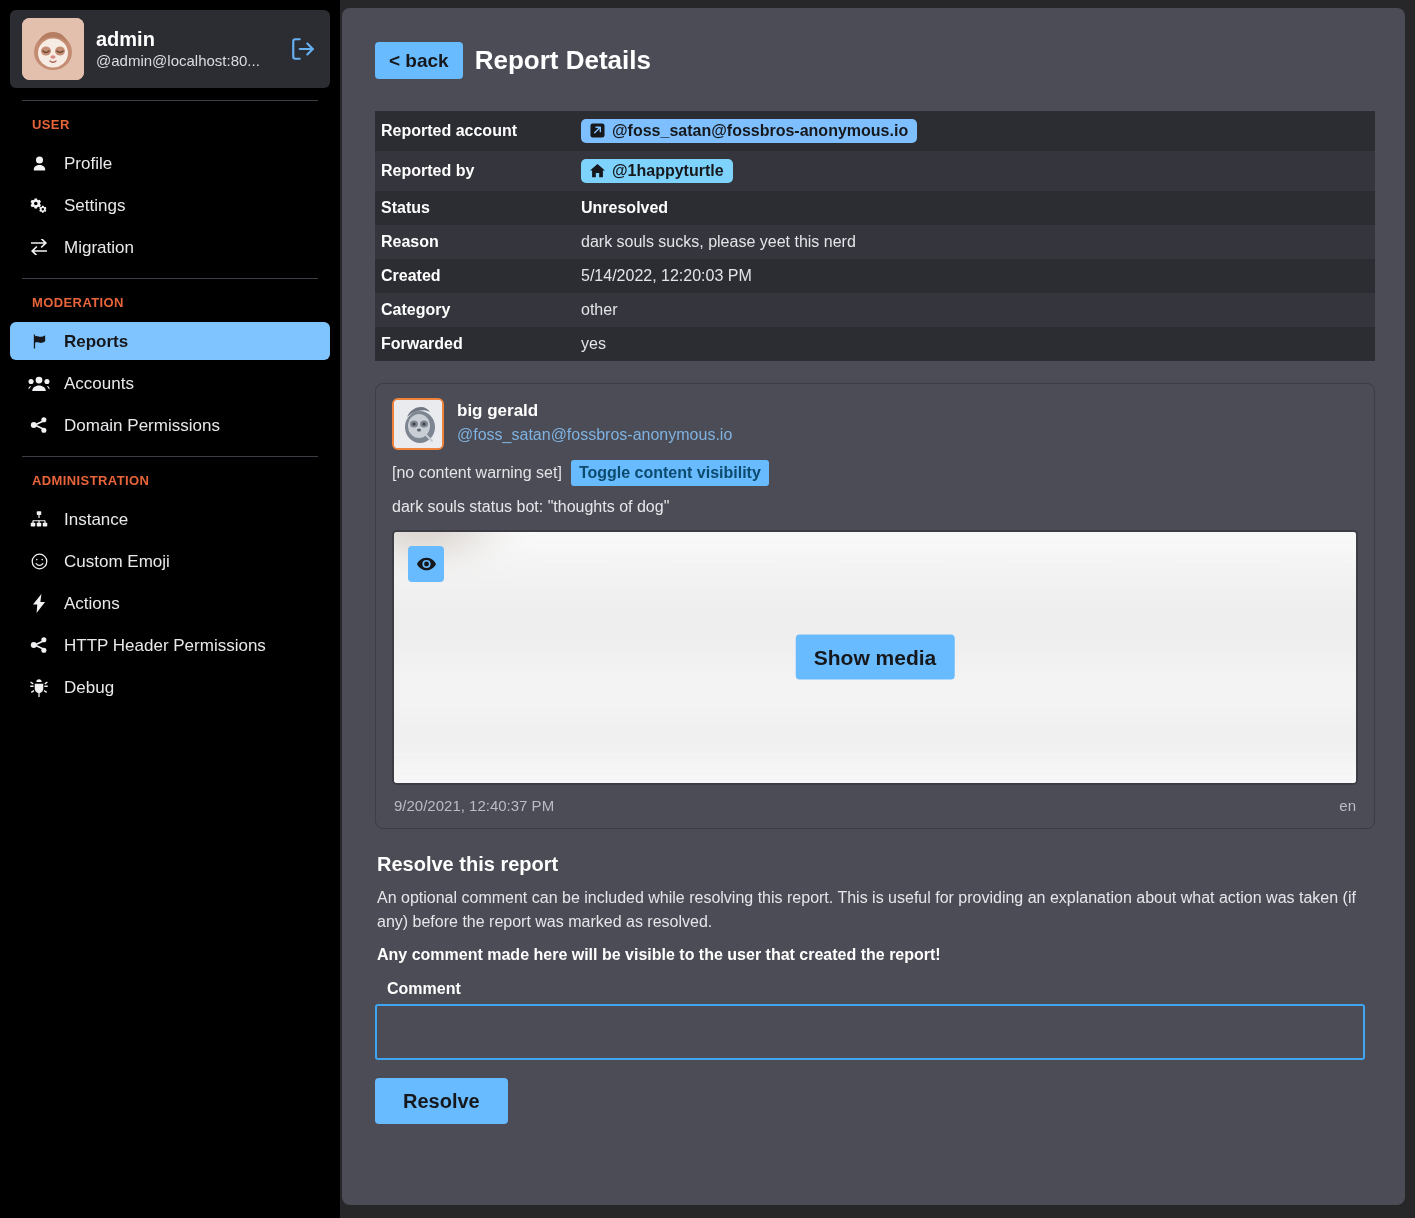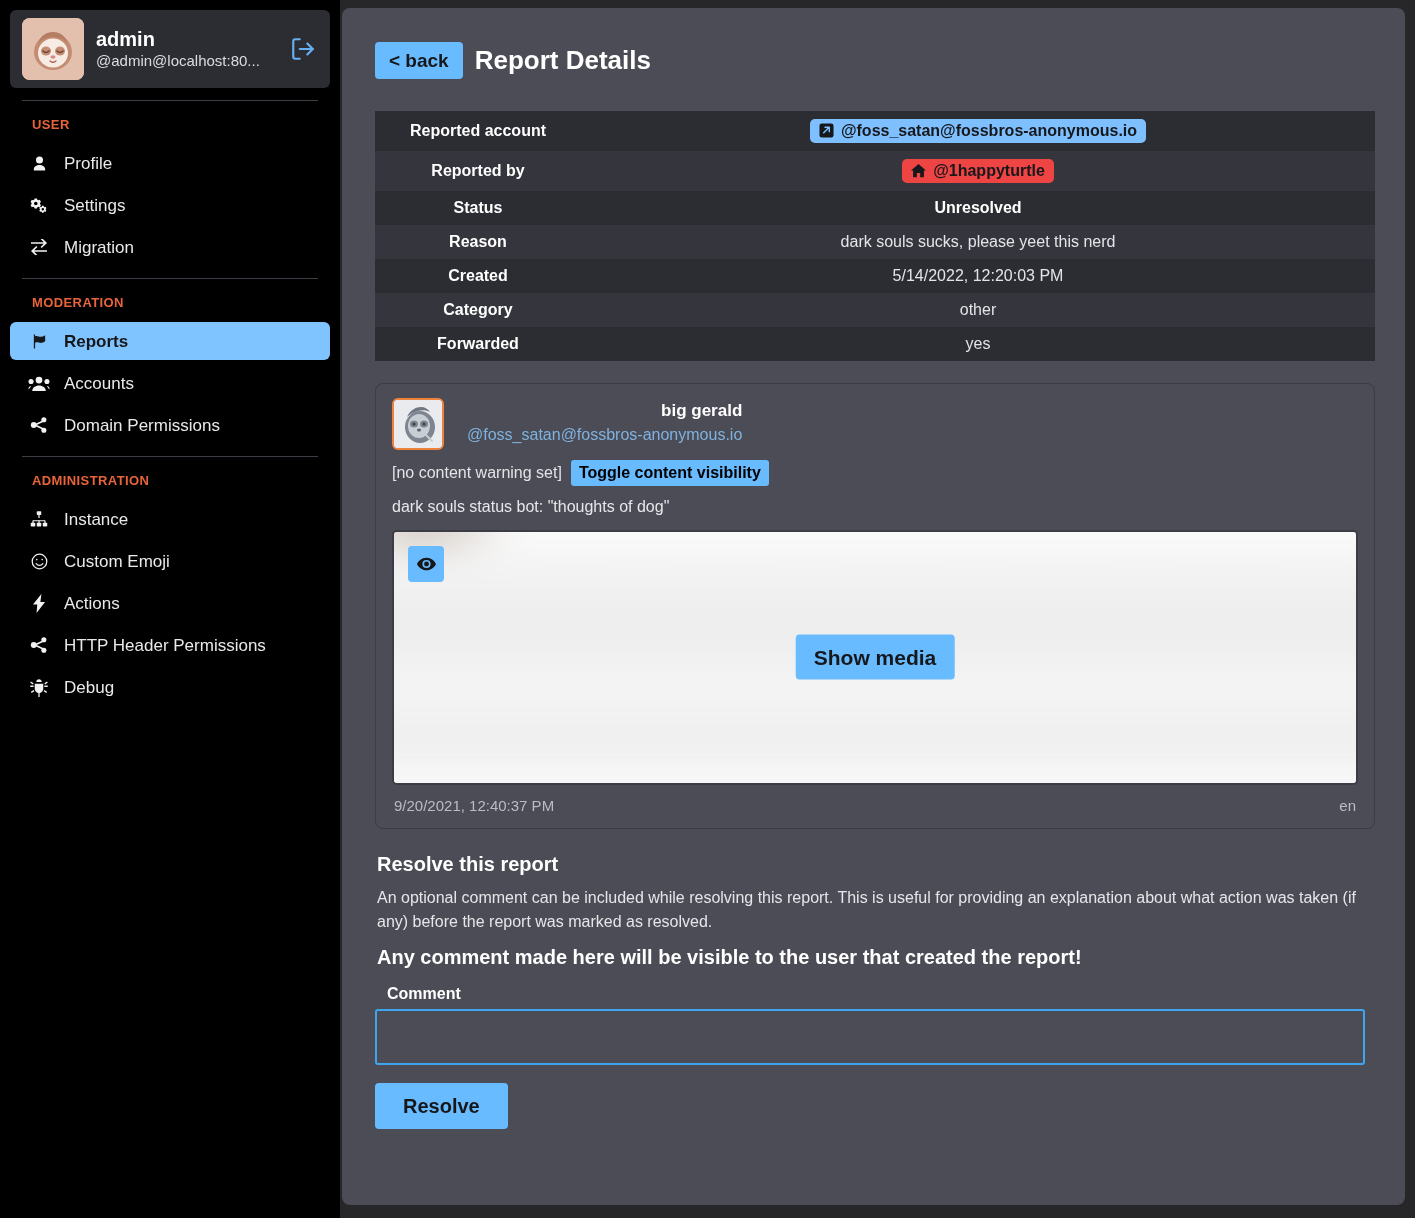--- a/index.html
+++ b/index.html
@@ -151,21 +151,20 @@
     width: 100%;
     border-collapse: collapse;
     margin-bottom: 22px;
   }
   .detail-table tr:nth-child(odd) { background: #2c2d33; }
   .detail-table tr:nth-child(even) { background: #35363d; }
   .detail-table td {
     padding: 8px 0 8px 6px;
     height: 34px;
     vertical-align: middle;
-    text-align: center;
   }
   .detail-table td.k {
     width: 200px;
     color: #ffffff;
     font-weight: bold;
     font-size: 16px;
   }
   .detail-table td.v {
     color: #e4e4e8;
     font-size: 16px;
@@ -176,43 +175,42 @@
     align-items: center;
     gap: 7px;
     padding: 3px 9px;
     border-radius: 5px;
     font-size: 16px;
     font-weight: bold;
     color: #17181c;
     text-decoration: none;
   }
   .pill.remote { background: #7ec0ff; }
-  .pill.local { background: #ef4444; }
+  .pill.local { background: #7dd3fc; }
   .pill svg { display: block; }
 
   
   .section-title {
     color: #ffffff;
     font-size: 20px;
     font-weight: bold;
     margin: 0 0 14px 2px;
   }
   .status-card {
     border: 1px solid #3b3c44;
     border-radius: 8px;
     background: #4b4c55;
     padding: 14px 16px 0 16px;
     margin-bottom: 24px;
   }
   .status-head {
     display: flex;
-    gap: 23px;
+    gap: 13px;
     align-items: flex-start;
     margin-bottom: 10px;
-    text-align: right;
   }
   .avatar-status {
     width: 52px; height: 52px;
     border-radius: 6px;
     border: 2px solid #f0833c;
     background: #e9ebef;
     overflow: hidden;
     flex: 0 0 52px;
   }
   .avatar-status svg { display: block; width: 48px; height: 48px; }
@@ -231,21 +229,21 @@
   }
   .cw-row {
     display: flex;
     align-items: center;
     gap: 9px;
     margin-bottom: 12px;
   }
   .cw-text { color: #e3e3e7; font-size: 16px; }
   .cw-toggle {
     background: #68bbff;
-    color: #000000;
+    color: #0c4a6e;
     border: none;
     border-radius: 3px;
     font-family: inherit;
     font-size: 16px;
     font-weight: bold;
     padding: 5px 8px;
     cursor: pointer;
     line-height: 1;
   }
   .status-text {
@@ -320,21 +318,21 @@
   }
   .resolve-p {
     color: #e6e6ea;
     font-size: 16px;
     line-height: 1.5;
     margin: 0 0 12px 2px;
     max-width: 990px;
   }
   .resolve-warn {
     color: #ffffff;
-    font-size: 20px;
+    font-size: 16px;
     font-weight: bold;
     margin: 0 0 16px 2px;
   }
   .field-label {
     display: block;
     color: #ffffff;
     font-size: 16px;
     font-weight: bold;
     margin: 0 0 6px 12px;
   }

